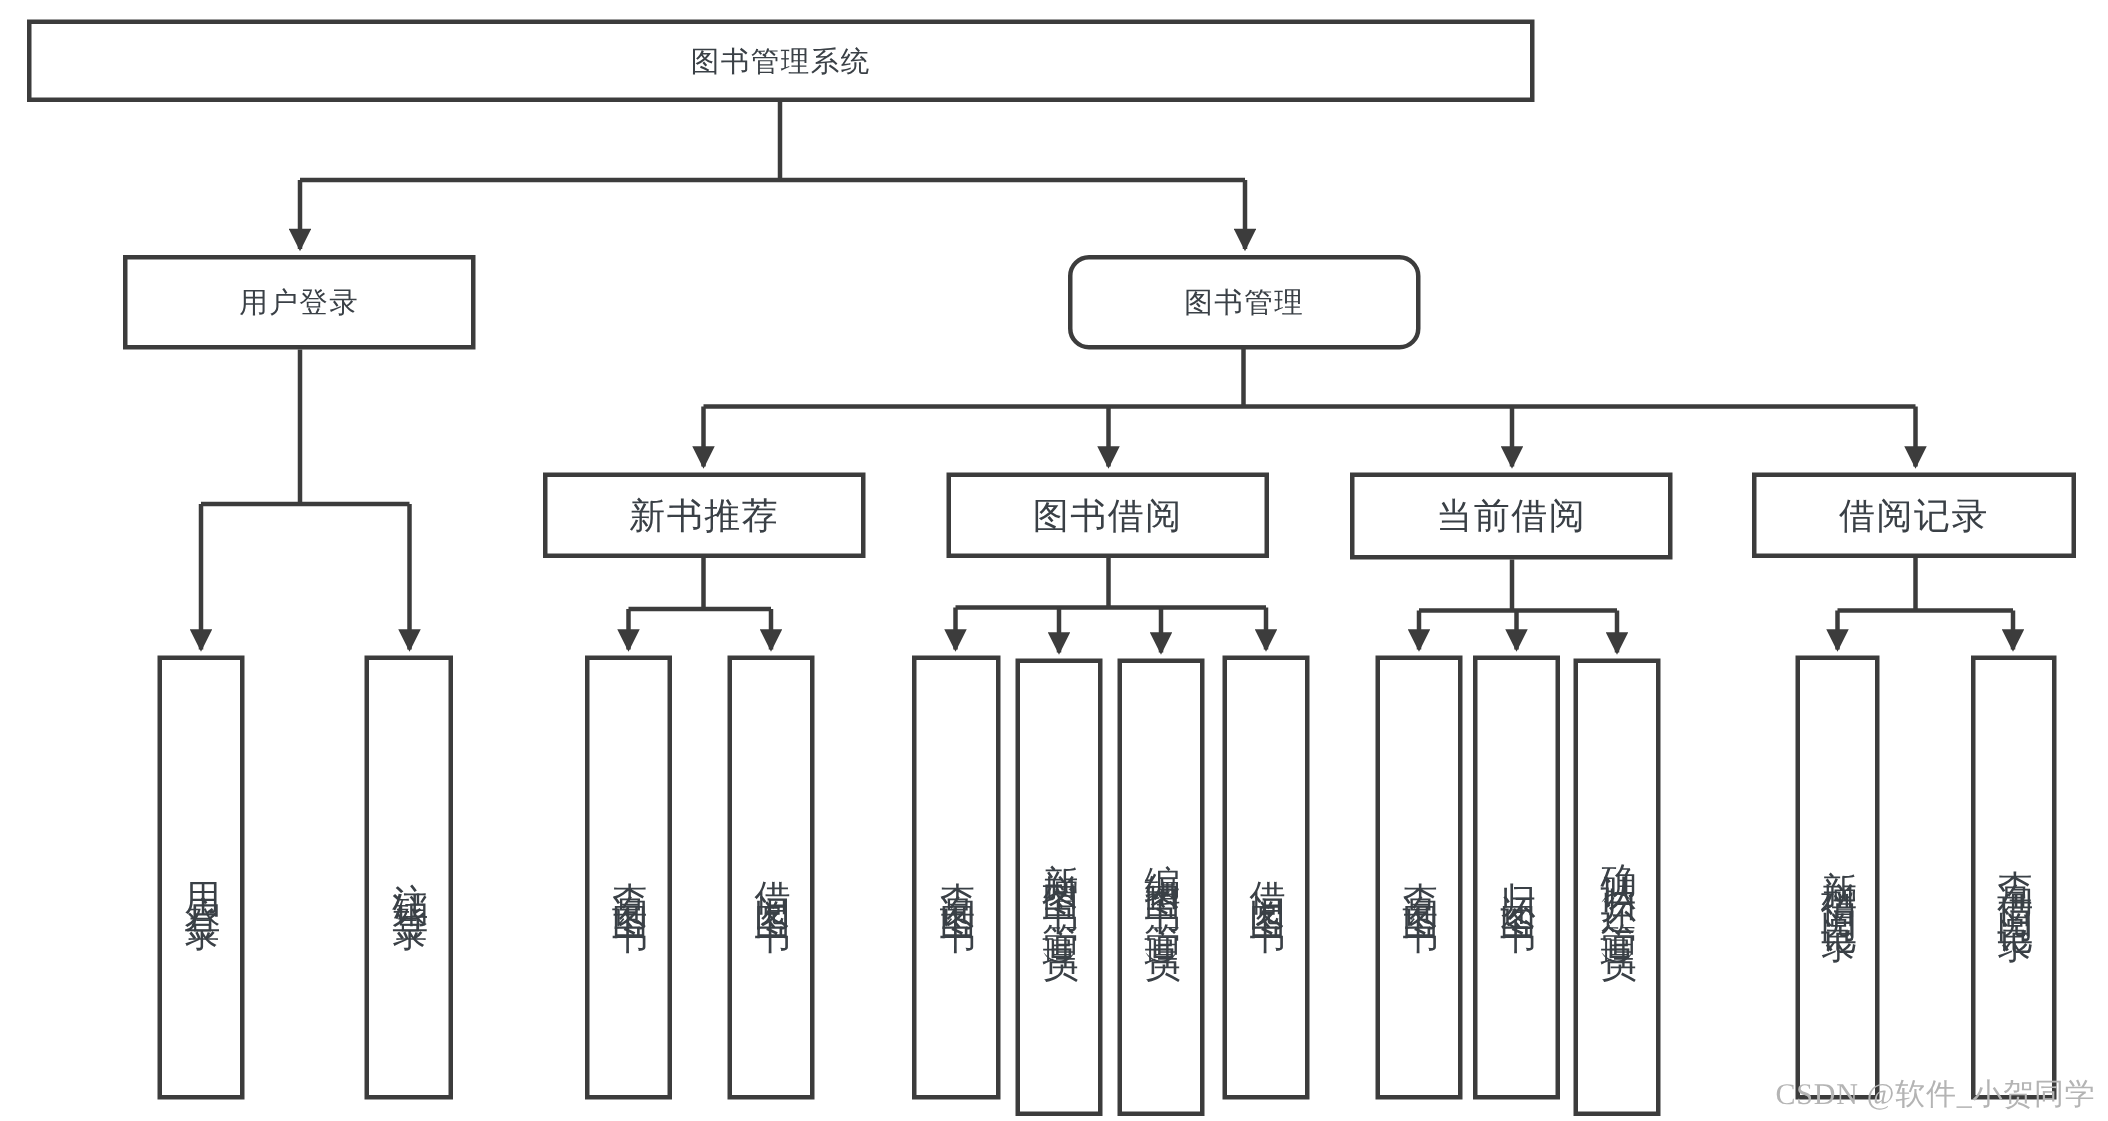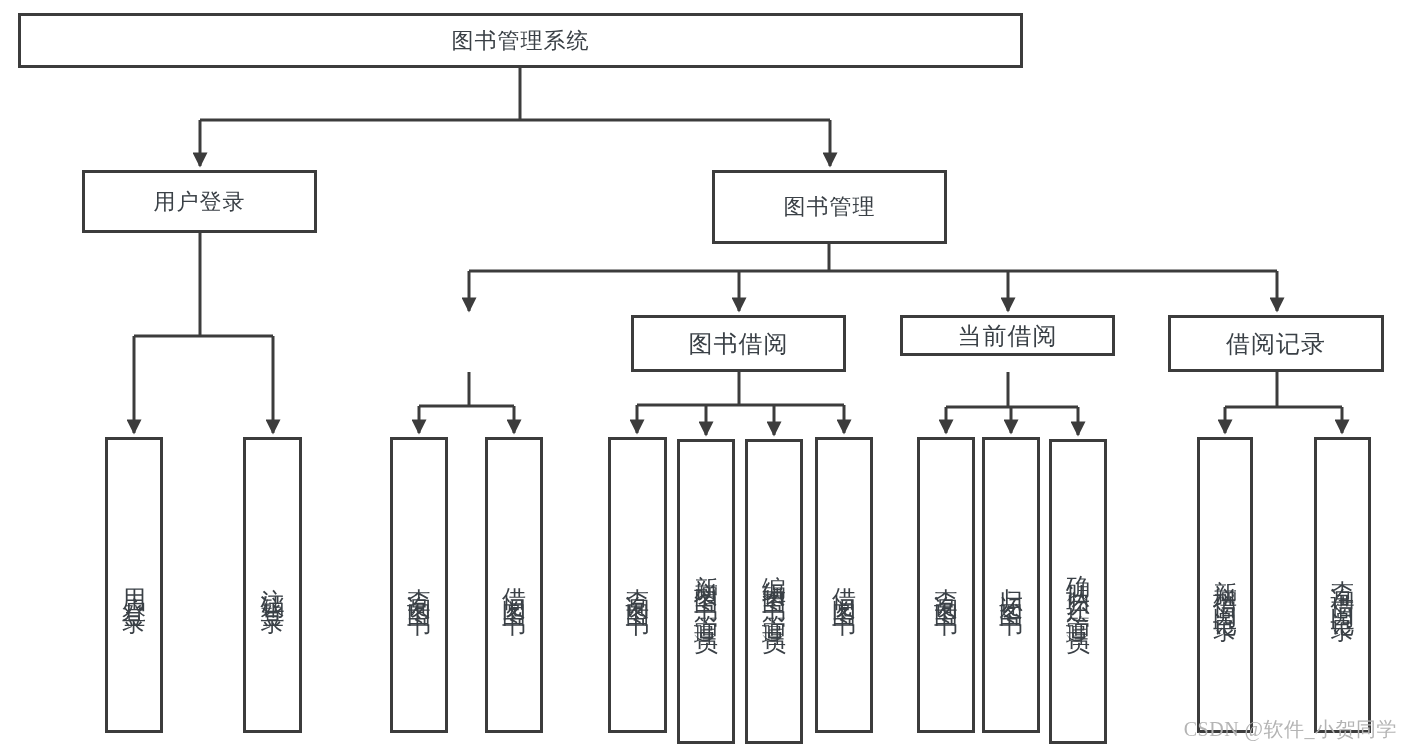--- a/index.html
+++ b/index.html
@@ -26,21 +26,21 @@
     box-sizing: border-box;
     border: 3px solid #3c3c3c;
     background: #ffffff;
     display: flex;
     align-items: center;
     justify-content: center;
     z-index: 1;
     color: #3a4046;
   }
   .node.h .lbl {
-    font-size: 22px;
+    font-size: 19px;
     letter-spacing: 1px;
     white-space: nowrap;
   }
   .node.lv3 .lbl {
     font-size: 24px;
   }
   .node.v .lbl {
     writing-mode: vertical-rl;
     text-orientation: mixed;
     font-size: 24px;
@@ -129,28 +129,31 @@
     </g>
   </svg>
 
   <div class="node h" style="left:18px; top:13px; width:1005px; height:55px;">
     <span class="lbl">图书管理系统</span>
   </div>
 
   <div class="node h" style="left:82px; top:170px; width:235px; height:63px;">
     <span class="lbl">用户登录</span>
   </div>
-  <div class="node h" style="left:712px; top:170px; width:235px; height:74px;">
+  <div class="node h" style="left:712px; top:170px; width:235px; height:63px;border-radius:14px;">
     <span class="lbl">图书管理</span>
   </div>
 
+  <div class="node h lv3" style="left:362px; top:315px; width:215px; height:57px;">
+    <span class="lbl">新书推荐</span>
+  </div>
   <div class="node h lv3" style="left:631px; top:315px; width:215px; height:57px;justify-content:center;">
     <span class="lbl">图书借阅</span>
   </div>
-  <div class="node h lv3" style="left:900px; top:315px; width:215px; height:41px;">
+  <div class="node h lv3" style="left:900px; top:315px; width:215px; height:58px;">
     <span class="lbl">当前借阅</span>
   </div>
   <div class="node h lv3" style="left:1168px; top:315px; width:216px; height:57px;">
     <span class="lbl">借阅记录</span>
   </div>
 
   <div class="node v" style="left:105px; top:437px; width:58px; height:296px;">
     <span class="lbl">用户登录</span>
   </div>
   <div class="node v" style="left:243px; top:437px; width:59px; height:296px;">

